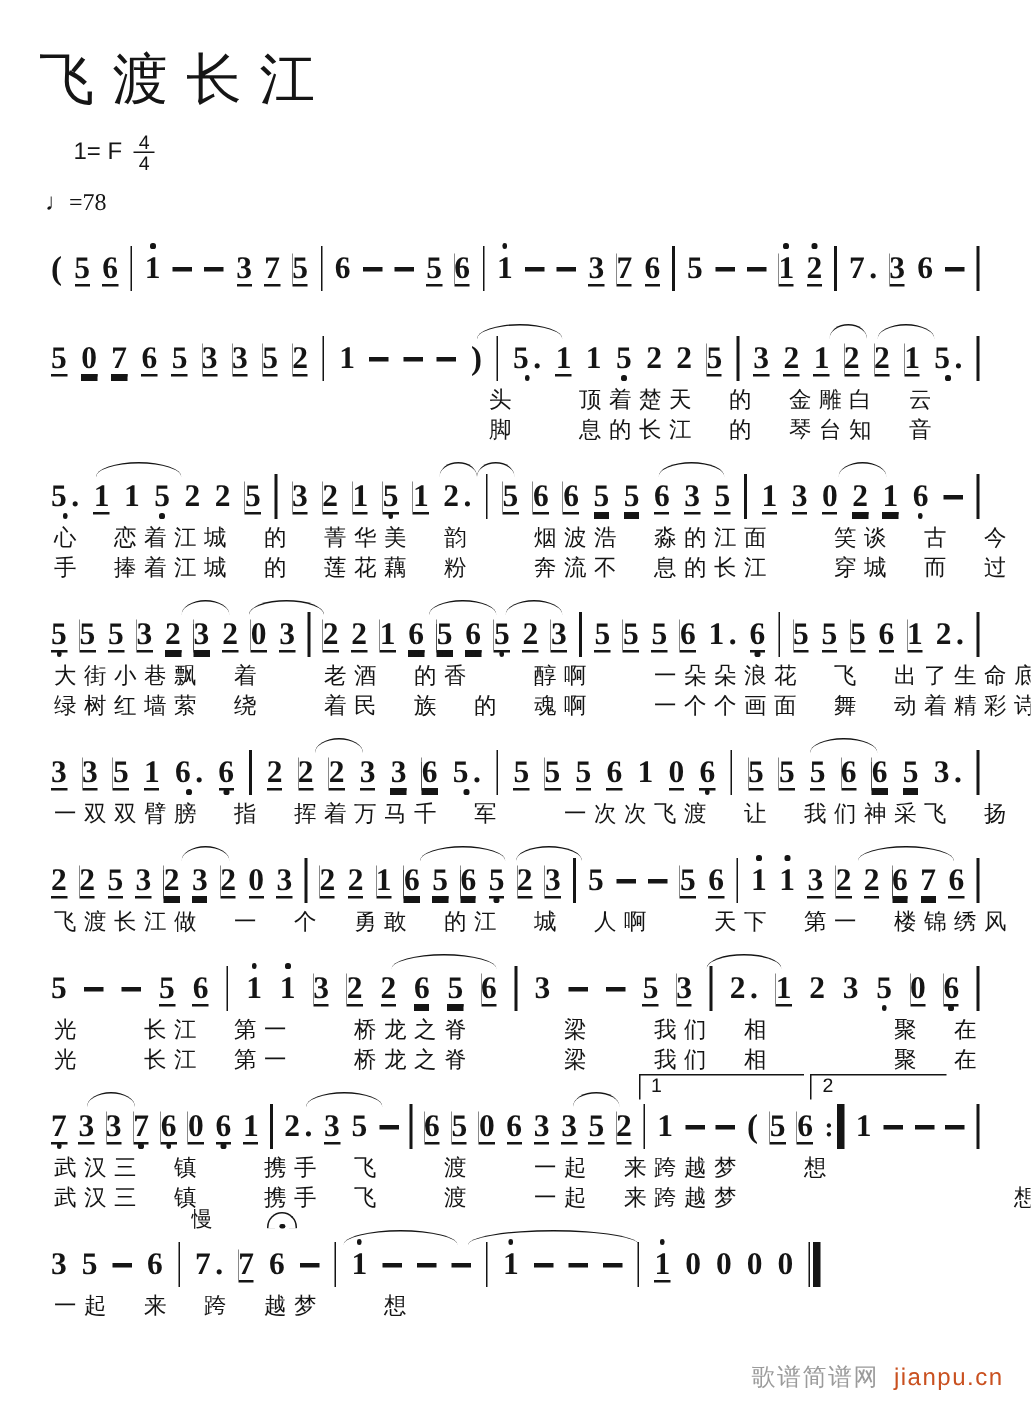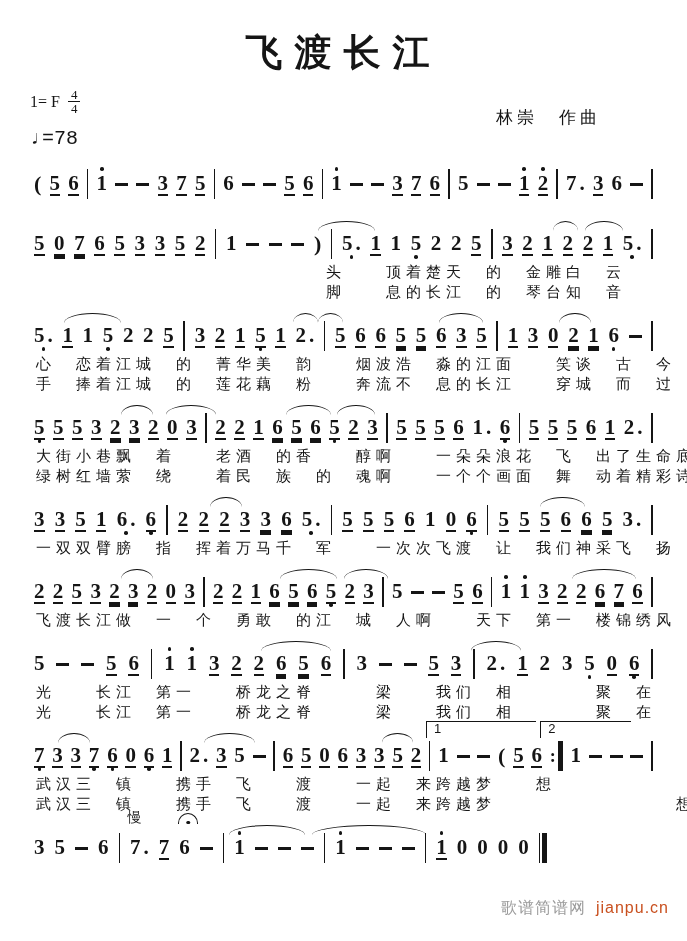--- a/index.html
+++ b/index.html
@@ -1,26 +1,26 @@
 <!DOCTYPE html>
 <html><head>
 <meta charset="utf-8">
 <style>
   html,body{margin:0;padding:0;}
   body{width:687px;height:941px;background:#ffffff;color:#151515;
        font-family:"Liberation Serif",serif;position:relative;overflow:hidden;}
   .sheet{box-sizing:border-box;width:100%;height:100%;padding:14px 26px 0;position:relative;}
 
   
-  .title{text-align:center;font-size:37px;font-weight:700;letter-spacing:12px;margin:14px 0 10px;}
+  .title{text-align:left;font-size:37px;font-weight:400;letter-spacing:12px;margin:14px 0 10px;}
   .meta{display:flex;justify-content:space-between;align-items:flex-start;margin:0 4px 16px;}
-  .keyrow{font-size:16px;display:flex;align-items:center;font-family:Liberation Serif, serif;}
+  .keyrow{font-size:16px;display:flex;align-items:center;font-family:Liberation Sans, sans-serif;margin-left:19px;}
   .frac{display:inline-flex;flex-direction:column;align-items:center;font-size:13px;line-height:13px;margin-left:8px;}
   .frac .top{border-bottom:1px solid #151515;padding:0 3px;}
-  .temporow{margin-top:12px;font-size:20px;font-family:Liberation Mono, monospace;}
+  .temporow{margin-top:12px;font-size:16px;font-family:Liberation Serif, serif;}
   .credits{font-size:17px;line-height:27px;letter-spacing:4px;margin:16px 56px 0 0;}
 
   
   .system{margin-bottom:6px;}
   #score .system:nth-child(1){margin-bottom:24px;}
   .notation-row{position:relative;display:flex;justify-content:space-between;align-items:flex-start;
                 padding:0 8px;margin-top:16px;min-height:36px;}
   .notation-row.compact{justify-content:flex-start;gap:10px;}
 
   .note{display:inline-flex;flex-direction:column;align-items:center;}
@@ -46,21 +46,21 @@
   .ann-text{position:absolute;top:-21px;font-size:14px;}
   .fermata{position:absolute;top:-17px;width:18px;height:10px;border:1.5px solid #151515;border-bottom:none;
            border-radius:10px 10px 0 0;}
   .fermata::after{content:"";position:absolute;left:50%;bottom:0;transform:translateX(-50%);
                   width:3.5px;height:3.5px;border-radius:50%;background:#151515;}
 
   .lyric-row{font-size:15px;line-height:20px;letter-spacing:5px;padding-left:10px;white-space:pre;}
   #score .system:nth-child(2) .lyric-row{padding-left:300px;}
 
   
-  .watermark{position:absolute;right:18px;bottom:22px;font-size:16px;letter-spacing:1px;}
+  .watermark{position:absolute;right:18px;bottom:12px;font-size:16px;letter-spacing:1px;}
   .watermark .site{color:#9b9b9b;}
   .watermark .domain{color:#c9501f;margin-left:5px;font-family:"Liberation Sans",sans-serif;}
 </style>
 </head>
 <body>
 
 <div class="sheet">
 
   <h1 class="title">飞渡长江</h1>
 
@@ -71,21 +71,20 @@
         <span class="frac">
           <span class="top">4</span>
           <span>4</span>
         </span>
       </div>
       <div class="temporow">
         <span>♩</span><span>=78</span>
       </div>
     </div>
     <div class="credits">
-      <div>林崇　作曲</div>
     </div>
   </div>
 
   <div id="score">
       <div class="system">
         <div class="notation-row">
           <span class="paren">(</span>
           <span class="note">
             <span class="odot-row"></span>
             <span class="mid">
@@ -1813,20 +1812,21 @@
           </span>
           <span class="note">
             <span class="odot-row"></span>
             <span class="mid">
               <span class="num">0</span>
             </span>
             <span class="odot-row"></span>
           </span>
           <span class="finalbar"></span>
         </div>
+        <div class="lyric-row">一起　来　跨　越梦　　想</div>
       </div>
     </div>
 
   <div class="watermark">
     <span class="site">歌谱简谱网</span>
     <span class="domain">jianpu.cn</span>
   </div>
 </div>
 
 </body></html>

